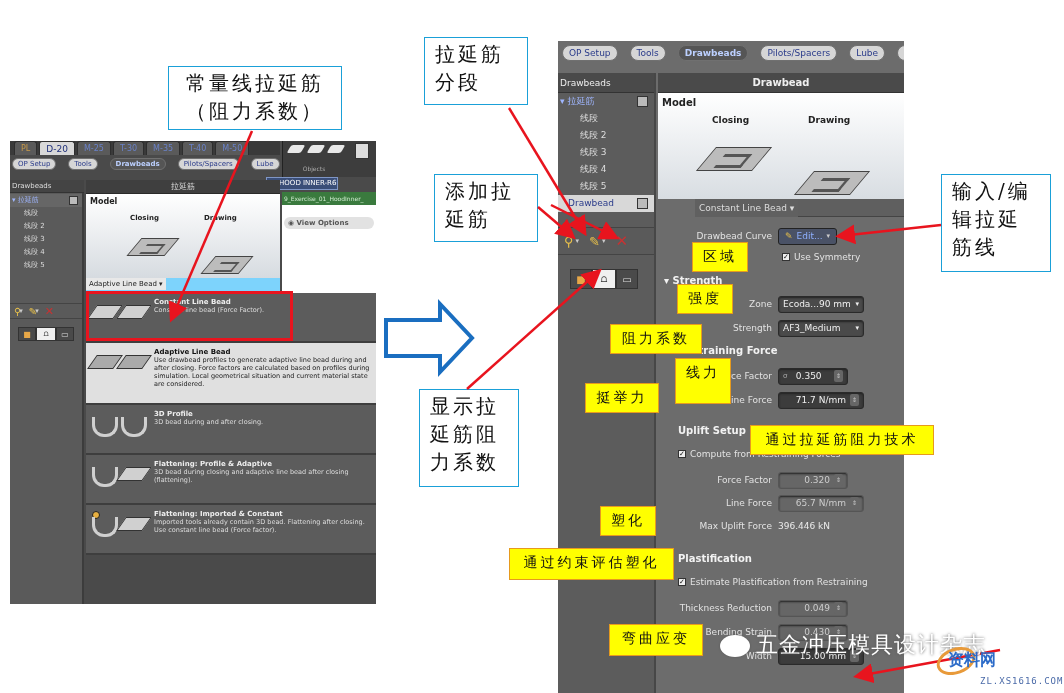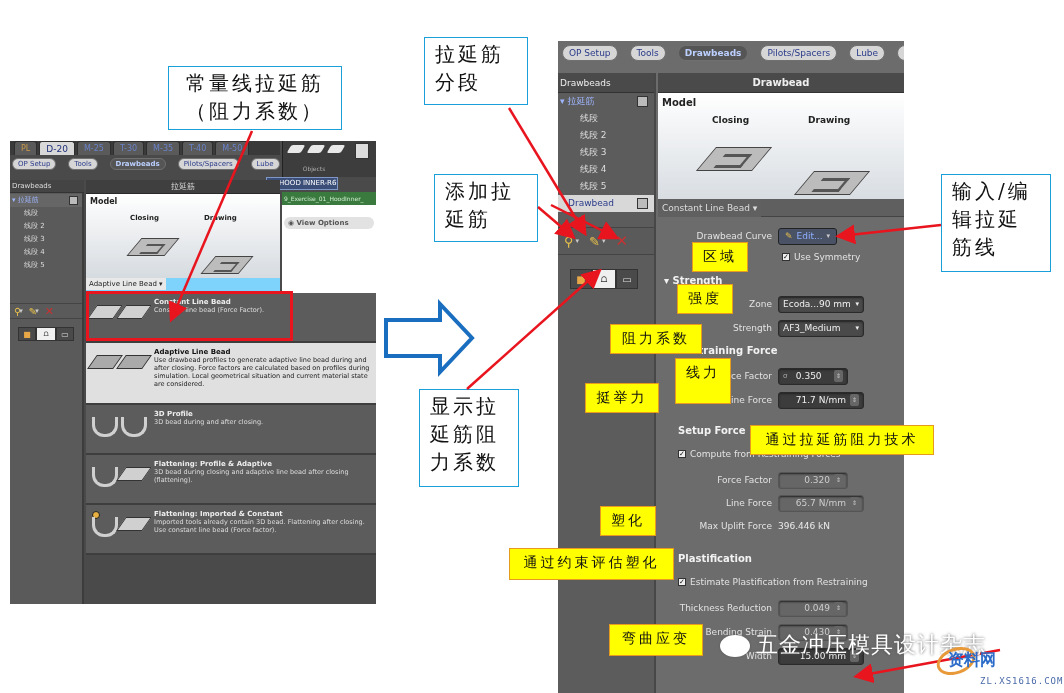--- a/index.html
+++ b/index.html
@@ -79,21 +79,21 @@
   .r-view-btns .vbtn { width: 22px; height: 20px; font-size: 10px; }
   .r-view-btns .vbtn.active { width: 24px; }
 
   .right-main { left: 100px; top: 32px; width: 246px; height: 620px; }
   .r-main-head { width: 100%; height: 20px; background: #4a4a4a; color: #eee; font-size: 10px; font-weight: bold; line-height: 20px; text-align: center; border-bottom: 1px solid #333; }
   .r-model { width: 100%; height: 106px; background: linear-gradient(#ffffff, #d8dde2); position: relative; }
   .r-model .model-title { font-size: 10px; left: 4px; top: 4px; }
   .r-model .model-col-lbl { font-size: 9px; }
   .r-model .plate { width: 56px; height: 24px; }
   .r-model .plate::after { left: 14px; top: 6px; width: 24px; height: 8px; border-width: 3px; }
-  .r-type-bar { width: 100%; height: 18px; background: #5f5f5f; position: relative; border-bottom: 1px solid #444; }
+  .r-type-bar { width: 100%; height: 18px; background: #5f5f5f; position: relative; border-bottom: 1px solid #444; margin-left: 37px; }
   .r-type-bar .type-select { height: 18px; font-size: 9px; line-height: 18px; background: #606060; color: #ddd; padding: 0 4px; }
 
   .form { position: absolute; left: 0; top: 0; width: 246px; }
   .frow { position: absolute; height: 18px; display: flex; align-items: center; }
   .flabel { width: 120px; text-align: right; font-size: 9px; color: #e2e2e2; padding-right: 6px; }
   .fbox { height: 17px; background: #3c3c3c; border: 1px solid #2a2a2a; border-radius: 3px; color: #f0f0f0; font-size: 9px; line-height: 15px; padding: 0 4px; display: flex; align-items: center; justify-content: space-between; box-shadow: inset 0 1px 2px #222; }
   .fbox.dim { background: #666; color: #ccc; border-color: #555; }
   .fbox.drop { background: #4a4a4a; }
   .spin { font-size: 6px; color: #ccc; background: #666; border-radius: 2px; padding: 0 2px; line-height: 12px; margin-left: 4px; }
   .section-title { position: absolute; font-size: 10px; font-weight: bold; color: #f2f2f2; }
@@ -320,21 +320,21 @@
           </div>
       </div>
       <div class="frow" style="left:0;top:172px">
         <div class="flabel">Line Force</div>
         <div class="fbox" style="width:86px;justify-content:flex-end">
             <span>71.7 N/mm</span>
             <span class="spin">⇕</span>
           </div>
       </div>
 
-      <div class="section-title" style="left:20px;top:206px">Setup Force</div>
+      <div class="section-title" style="left:20px;top:206px">Uplift Setup</div>
       <div class="check-row" style="left:20px;top:230px">
         <span class="cbox">✓</span>
         <span>Compute from Restraining Forces</span>
       </div>
       <div class="frow" style="left:0;top:252px">
         <div class="flabel">Force Factor</div>
         <div class="fbox dim" style="width:70px;justify-content:flex-end">
             <span>0.320</span>
             <span class="spin">⇕</span>
           </div>

